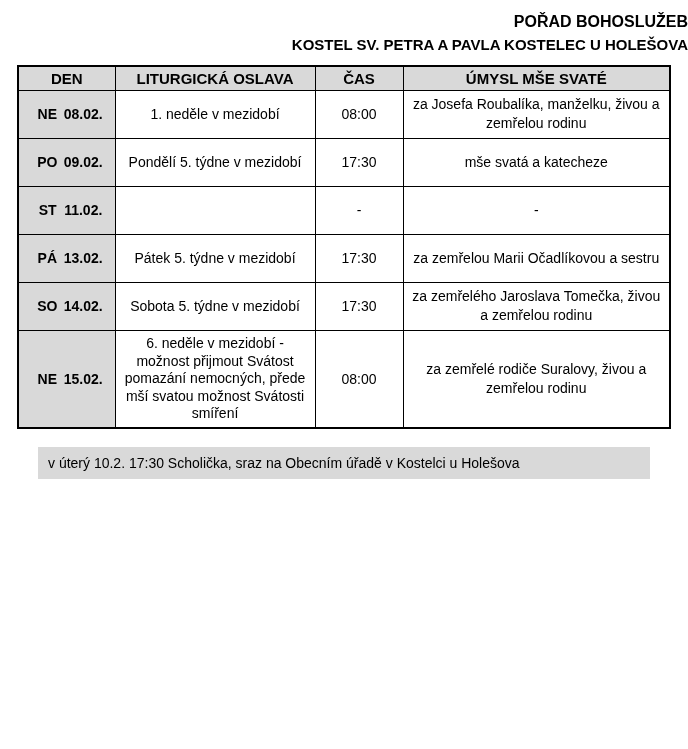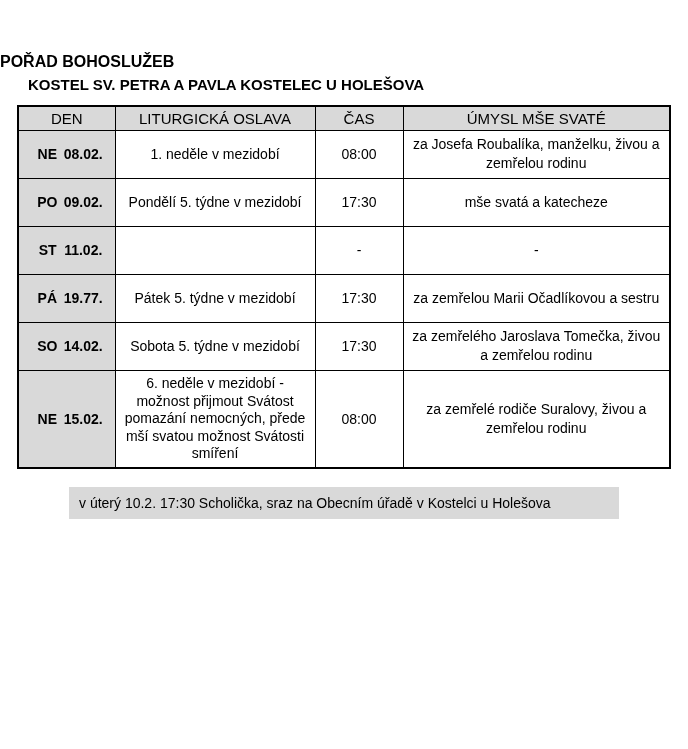--- a/index.html
+++ b/index.html
@@ -11,23 +11,22 @@
   }
   .page {
     width: 688px;
     height: 749px;
     box-sizing: border-box;
     padding-top: 12px;
     background: #ffffff;
     overflow: hidden;
   }
   .doc-header {
-    text-align: left;
+    text-align: right;
     line-height: 1.3;
-    margin-top: 40px;
   }
   .doc-title {
     font-size: 16px;
     font-weight: bold;
     margin: 0;
   }
   .doc-subtitle {
     font-size: 15px;
     font-weight: bold;
     margin: 2px 0 0 0;
@@ -50,42 +49,42 @@
     border: 1px solid #000000;
     font-size: 14px;
     vertical-align: middle;
     text-align: center;
     padding: 4px 8px;
     box-sizing: border-box;
     overflow: hidden;
   }
   table.schedule th {
     background: #d9d9d9;
-    font-weight: normal;
+    font-weight: bold;
     font-size: 15px;
     height: 24px;
     padding: 2px 4px;
   }
   tr.schedule-row { height: 48px; }
   tr.schedule-row.last { height: 98px; }
   td.day-cell {
     background: #d9d9d9;
     font-weight: bold;
     text-align: left;
     padding-left: 9px;
     white-space: nowrap;
   }
   .day-abbr {
     display: inline-block;
     width: 33px;
   }
   td.celebration-cell { line-height: 1.25; padding: 3px 8px; }
   td.intention-cell   { line-height: 1.35; padding: 3px 12px; }
   .footer-bar {
-    width: 550px;
+    width: 612px;
     margin: 18px auto 0 auto;
     background: #d9d9d9;
     box-sizing: border-box;
     padding: 8px 10px;
     font-size: 14px;
     text-align: left;
   }
 </style>
 </head>
 <body>
@@ -138,21 +137,21 @@
           <span class="day-abbr">ST</span><span class="day-date">11.02.</span>
         </td>
         <td class="celebration-cell"></td>
         <td class="time-cell">-</td>
         <td class="intention-cell">-</td>
       </tr>
 
 
       <tr class="schedule-row">
         <td class="day-cell">
-          <span class="day-abbr">PÁ</span><span class="day-date">19.77.</span>
+          <span class="day-abbr">PÁ</span><span class="day-date">13.02.</span>
         </td>
         <td class="celebration-cell">Pátek 5. týdne v mezidobí</td>
         <td class="time-cell">17:30</td>
         <td class="intention-cell">za zemřelou Marii Očadlíkovou a sestru</td>
       </tr>
 
       <tr class="schedule-row">
         <td class="day-cell">
           <span class="day-abbr">SO</span><span class="day-date">14.02.</span>
         </td>

